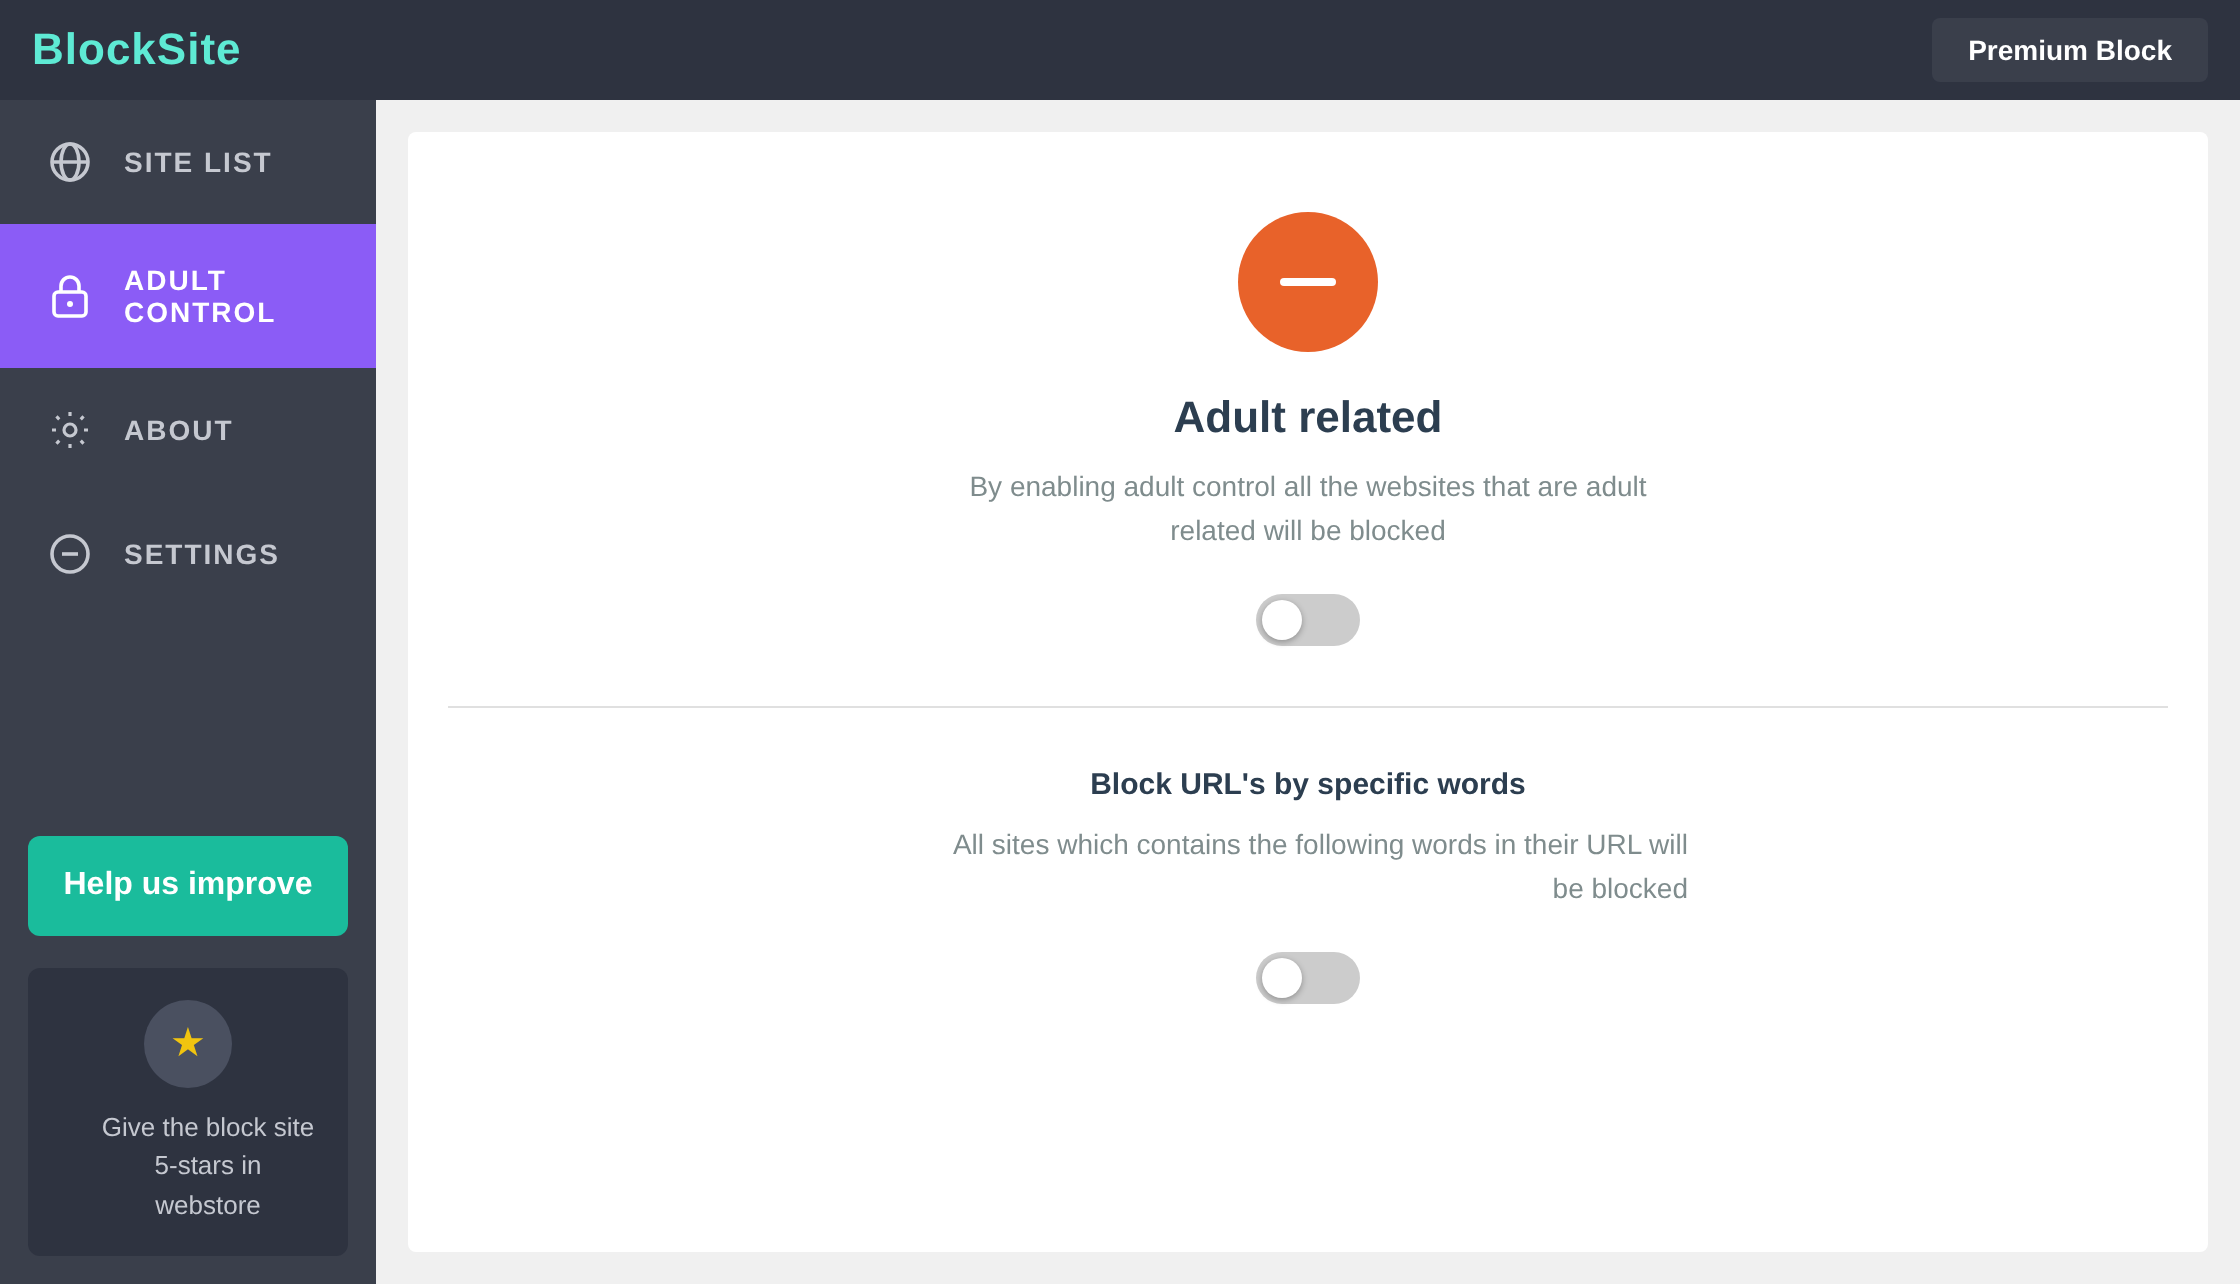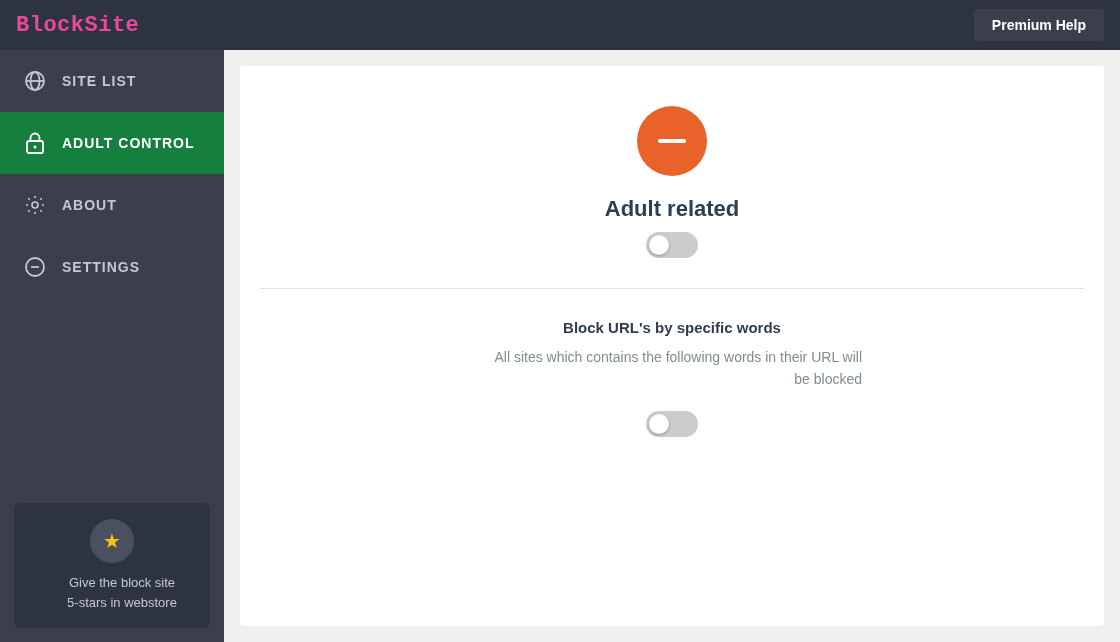--- a/index.html
+++ b/index.html
@@ -9,25 +9,24 @@
     .header {
       height: 50px;
       background: #2e3340;
       display: flex;
       align-items: center;
       justify-content: space-between;
       padding: 0 16px;
       flex-shrink: 0;
     }
     .logo {
-      color: #ec4899;
+      color: #5eead4;
       font-size: 22px;
       font-weight: bold;
       letter-spacing: 0.5px;
-      font-family: Liberation Mono, monospace;
     }
     .premium-btn {
       background: #3a3f4b;
       color: #fff;
       border: none;
       padding: 8px 18px;
       border-radius: 4px;
       font-size: 14px;
       font-weight: 600;
       cursor: pointer;
@@ -35,40 +34,40 @@
 
     
     .main {
       display: flex;
       flex: 1;
       overflow: hidden;
     }
 
     
     .sidebar {
-      width: 224px;
+      width: 188px;
       background: #3a3f4b;
       display: flex;
       flex-direction: column;
       flex-shrink: 0;
     }
 
     .nav-item {
       display: flex;
       align-items: center;
       padding: 20px 24px;
       color: #c5c8d0;
       font-size: 14px;
       font-weight: 600;
       letter-spacing: 1px;
       cursor: pointer;
       gap: 16px;
     }
     .nav-item.active {
-      background: #15803d;
+      background: #8b5cf6;
       color: #fff;
     }
 
     .nav-icon {
       width: 22px;
       height: 22px;
       display: flex;
       align-items: center;
       justify-content: center;
       flex-shrink: 0;
@@ -214,21 +213,21 @@
       max-width: 380px;
       line-height: 1.6;
       margin-bottom: 20px;
     }
   </style>
 </head>
 <body>
 
 <div class="header">
   <span class="logo">BlockSite</span>
-  <button class="premium-btn">Premium Help</button>
+  <button class="premium-btn">Premium Block</button>
 </div>
 
 <div class="main">
 
   <div class="sidebar">
 
     <div class="nav-item">
       <span class="nav-icon">
         <svg width="20" height="20" viewBox="0 0 20 20" fill="none">
           <circle cx="10" cy="10" r="9" stroke="#c5c8d0" stroke-width="1.8"></circle>
@@ -265,36 +264,38 @@
         <svg width="20" height="20" viewBox="0 0 20 20" fill="none">
           <circle cx="10" cy="10" r="9" stroke="#c5c8d0" stroke-width="1.8"></circle>
           <line x1="6" y1="10" x2="14" y2="10" stroke="#c5c8d0" stroke-width="1.8"></line>
         </svg>
       </span>
       <span>SETTINGS</span>
     </div>
 
     <div style="flex:1;"></div>
 
+    <button class="help-btn">Help us improve</button>
 
     <div class="rating-box">
       <div class="star-circle">★</div>
       <div class="rating-text">Give the block site<br>5-stars in webstore</div>
     </div>
 
   </div>
 
   <div class="content">
     <div class="content-inner">
 
       <div class="feature-icon">
         <div class="minus"></div>
       </div>
 
       <h2 class="feature-title">Adult related</h2>
+      <p class="feature-desc">By enabling adult control all the websites that are adult related will be blocked</p>
 
       <div class="toggle-container">
         <div class="toggle"></div>
       </div>
 
       <div class="divider"></div>
 
       <h3 class="section-title">Block URL's by specific words</h3>
       <p class="section-desc">All sites which contains the following words in their URL will be blocked</p>
 

